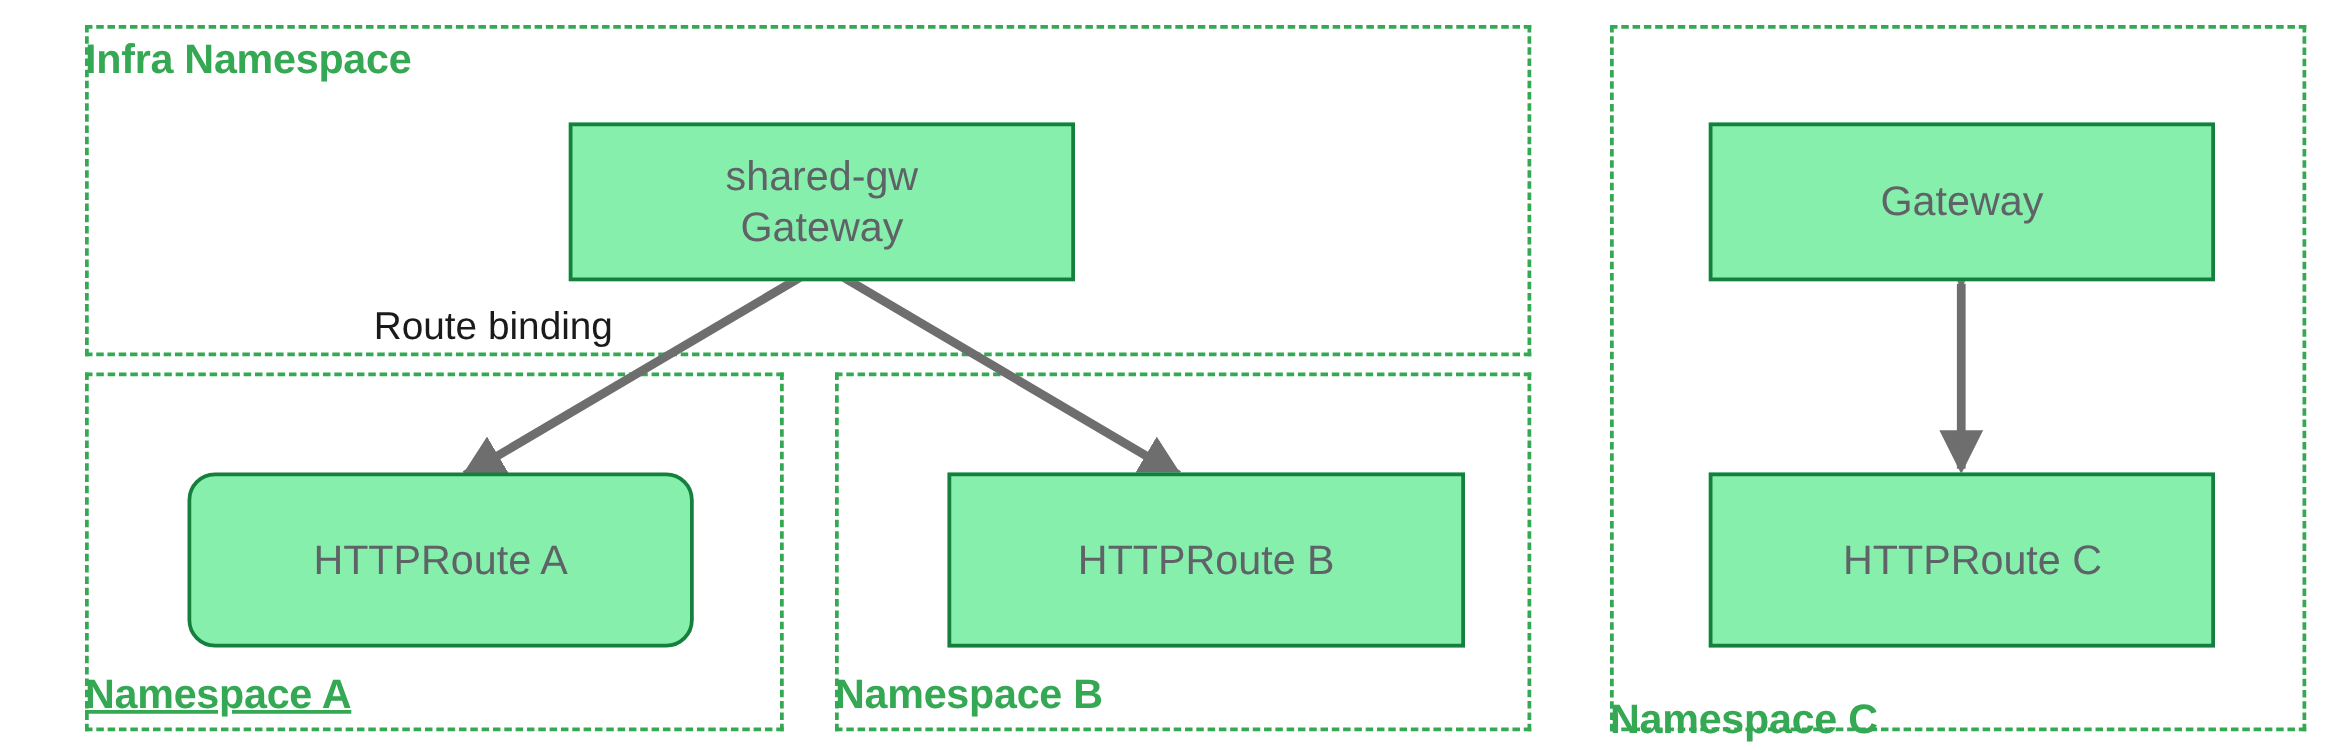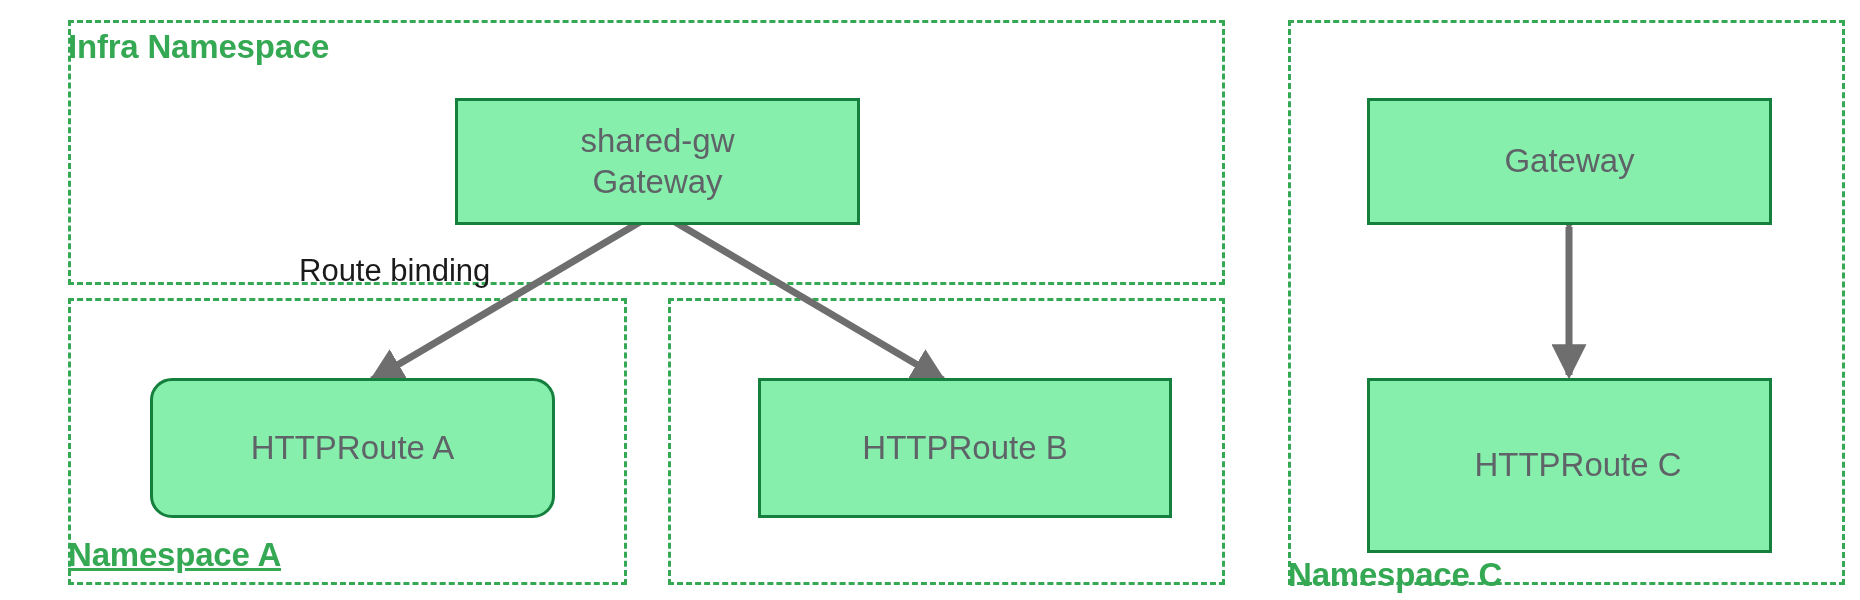--- a/index.html
+++ b/index.html
@@ -76,20 +76,21 @@
 
 <div id="canvas">
 
   <div class="ns-box" style="left:68px; top:20px; width:1157px; height:265px;"></div>
   <div class="ns-title" style="left:68px; top:30px; width:1157px;">Infra Namespace</div>
 
   <div class="ns-box" style="left:68px; top:298px; width:559px; height:287px;"></div>
   <div class="ns-title" style="left:68px; top:538px; width:559px;text-decoration:underline;">Namespace A</div>
 
   <div class="ns-box" style="left:668px; top:298px; width:557px; height:287px;"></div>
+  <div class="ns-title" style="left:668px; top:538px; width:557px;">Namespace B</div>
 
   <div class="ns-box" style="left:1288px; top:20px; width:557px; height:565px;"></div>
   <div class="ns-title" style="left:1288px; top:558px; width:557px;">Namespace C</div>
 
   <svg class="arrow-layer" viewBox="0 0 1860 600" width="1860" height="600" xmlns="http://www.w3.org/2000/svg">
     <defs>
       <marker id="ah" markerWidth="5" markerHeight="5" refX="4.4" refY="2.5" orient="auto" markerUnits="strokeWidth">
         <path d="M0,0 L5,2.5 L0,5 z" fill="#6e6e6e"></path>
       </marker>
     </defs>
@@ -114,19 +115,19 @@
   </div>
 
   <div class="res-box" style="left:150px; top:378px; width:405px; height:140px;border-radius:22px;">
     <span class="ln">HTTPRoute A</span>
   </div>
 
   <div class="res-box" style="left:758px; top:378px; width:414px; height:140px;justify-content:center;">
     <span class="ln">HTTPRoute B</span>
   </div>
 
-  <div class="res-box" style="left:1367px; top:378px; width:405px; height:175px;padding-left:17px;">
+  <div class="res-box" style="left:1367px; top:378px; width:405px; height:140px;padding-left:17px;">
     <span class="ln">HTTPRoute C</span>
   </div>
 
-  <div class="annot" style="left:299px; top:255px;">Route binding</div>
+  <div class="annot" style="left:299px; top:245px;">Route binding</div>
 
 </div>
 
 </body></html>

